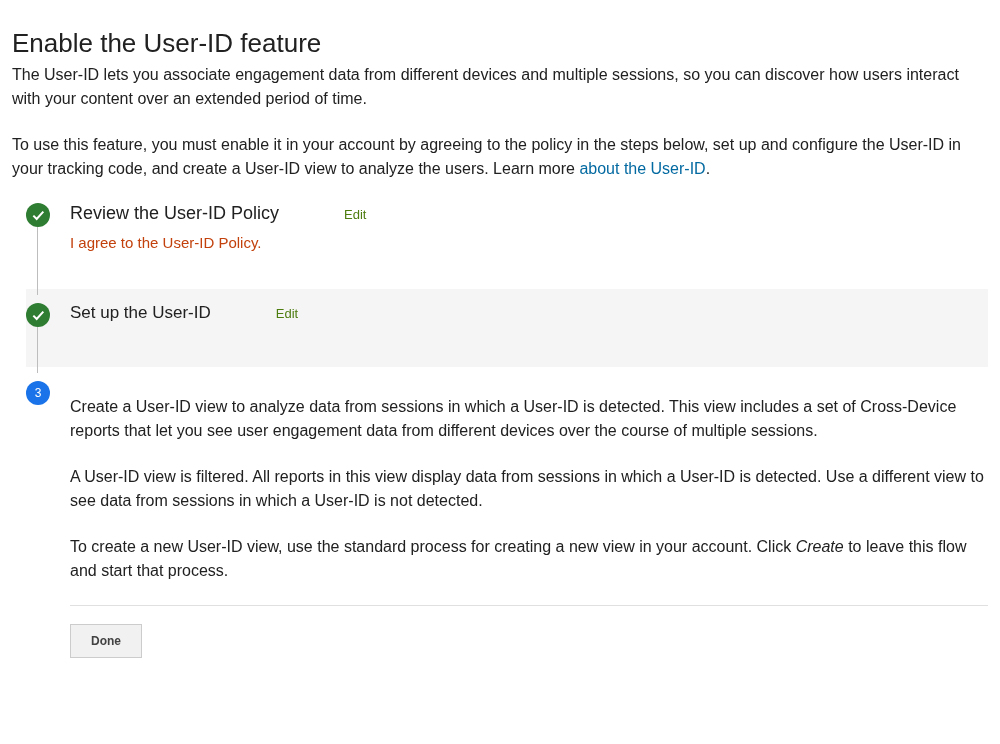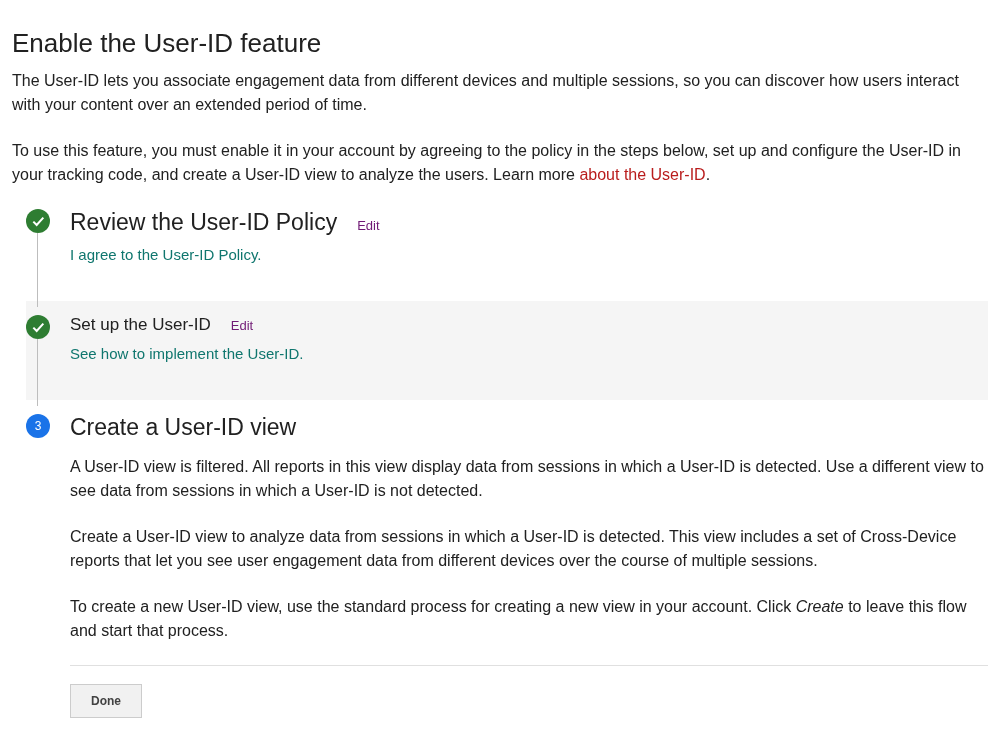--- a/index.html
+++ b/index.html
@@ -11,31 +11,31 @@
       font-family: Arial, Helvetica, sans-serif;
       background: #fff;
       color: #212121;
       padding: 28px 12px;
       width: 1000px;
     }
     h1 {
       font-size: 26px;
       font-weight: 400;
       color: #212121;
-      margin-bottom: 10px;
+      margin-bottom: 4px;
     }
     .intro {
       font-size: 16px;
       line-height: 1.5;
       color: #212121;
       margin-bottom: 22px;
       max-width: 970px;
     }
     .intro a {
-      color: #b91c1c;
+      color: #0369a1;
       text-decoration: none;
     }
     .steps {
       margin-left: 14px;
       margin-top: 6px;
     }
     .step {
       position: relative;
       padding-left: 44px;
       padding-top: 0;
@@ -81,35 +81,36 @@
       width: 1px;
       background: #bdbdbd;
       z-index: 1;
     }
     .step-header {
       display: flex;
       align-items: baseline;
       gap: 20px;
     }
     .step-title {
-      font-size: 23px;
+      font-size: 18px;
       font-weight: 400;
       color: #212121;
     }
     .step-title.small {
       font-size: 17px;
     }
     .edit-link {
       font-size: 13px;
-      color: #701a75;
+      color: #4d7c0f;
+      margin-left: 45px;
     }
     .step-body {
       margin-top: 8px;
       font-size: 15px;
-      color: #0f766e;
+      color: #c2410c;
       line-height: 1.4;
       padding-bottom: 36px;
     }
     .step1, .step3 {
       background: #fff;
     }
     .step2-wrap {
       background: #f5f5f5;
       padding-top: 14px;
       padding-bottom: 0;
@@ -195,34 +196,30 @@
           <polyline points="5 13 10 18 20 7"></polyline>
         </svg>
       </div>
     </div>
     <div class="step-line"></div>
     <div class="step-header">
       <span class="step-title small">Set up the User-ID</span>
       <span class="edit-link">Edit</span>
     </div>
     <div class="step-body">
-      <div>See how to implement the User-ID.</div>
     </div>
   </div>
 
   <div class="step step3">
     <div class="step-indicator">
       <div class="number-circle">3</div>
     </div>
-    <div class="step-header">
-      <span class="step-title">Create a User-ID view</span>
-    </div>
     <div class="step3-body">
+      <p>Create a User-ID view to analyze data from sessions in which a User-ID is detected. This view includes a set of Cross-Device reports that let you see user engagement data from different devices over the course of multiple sessions.</p>
       <p>A User-ID view is filtered. All reports in this view display data from sessions in which a User-ID is detected. Use a different view to see data from sessions in which a User-ID is not detected.</p>
-      <p>Create a User-ID view to analyze data from sessions in which a User-ID is detected. This view includes a set of Cross-Device reports that let you see user engagement data from different devices over the course of multiple sessions.</p>
       <p>
         <span>To create a new User-ID view, use the standard process for creating a new view in your account. Click </span><span class="italic">Create</span><span> to leave this flow and start that process.</span>
       </p>
       <hr class="hr">
       <button class="done-btn">Done</button>
     </div>
   </div>
 
 </div>
 

